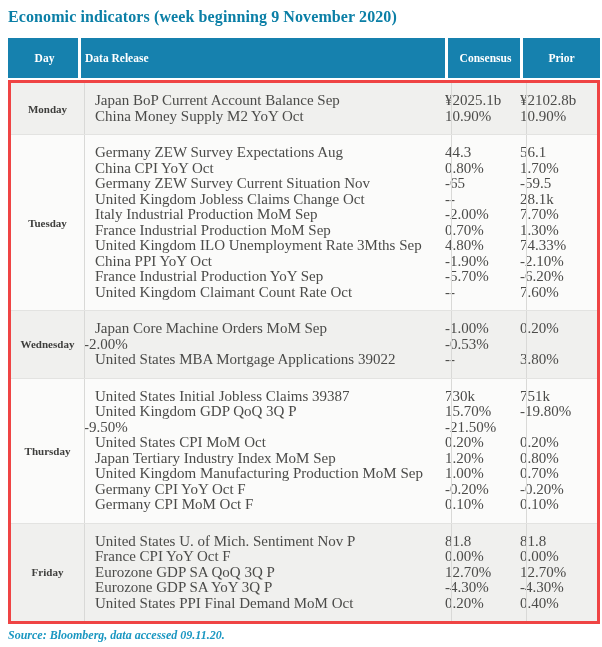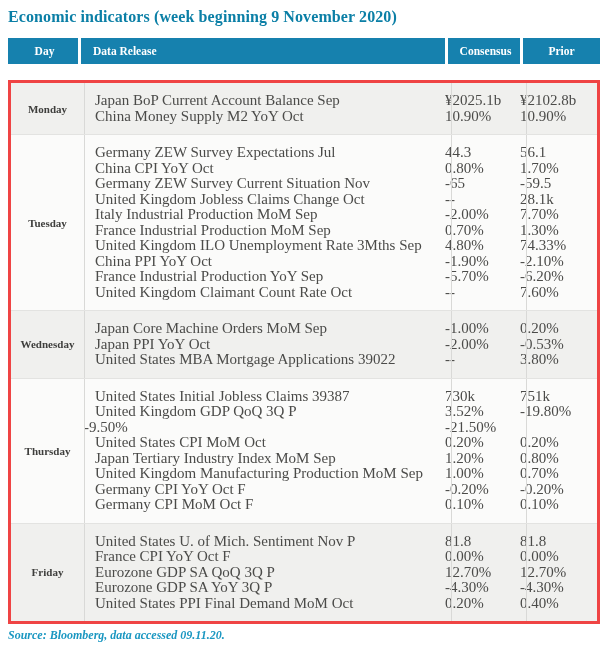--- a/index.html
+++ b/index.html
@@ -13,28 +13,28 @@
   .title {
     color:#0b7fa6; font-weight:bold; font-size:16px;
     margin:2px 0 12px 0; letter-spacing:0.1px;
   }
 
   .table { width:592px; }
 
   
   .thead {
     display:grid; grid-template-columns:73px 1fr 75px 77px;
-    background:#1681ae; height:26px; margin-bottom:16px;
+    background:#1681ae; height:40px; margin-bottom:2px;
   }
   .th {
     color:#ffffff; font-weight:bold; font-size:11.5px;
     display:flex; align-items:center; justify-content:center;
     box-shadow: inset -3px 0 0 #ffffff;
   }
-  .th.release { justify-content:flex-start; padding-left:12px; }
+  .th.release { justify-content:flex-start; padding-left:4px; }
   .th.last { box-shadow:none;text-align:center; }
 
   
   .tbody { border:3px solid #ef4444; }
   .group { display:flex; position:relative; padding:10px 0; }
   .group + .group { border-top:1px solid #e3e3e1; }
   .group.gray  { background:#f0f0ee; }
   .group.white { background:#fbfbfa; }
 
   .vline { position:absolute; top:0; bottom:0; width:1px; background:#d9d9d7; }
@@ -92,21 +92,21 @@
             </div>
           </div>
         </div>
         <div class="group white">
           <div class="vline" style="left: 73px;"></div>
           <div class="vline" style="left: 440px;"></div>
           <div class="vline" style="left: 515px;"></div>
           <div class="day">Tuesday</div>
           <div class="rows">
             <div class="row">
-              <div class="cell release">Germany ZEW Survey Expectations Jul</div>
+              <div class="cell release">Germany ZEW Survey Expectations Aug</div>
               <div class="cell num">44.3</div>
               <div class="cell num">56.1</div>
             </div>
             <div class="row">
               <div class="cell release">China CPI YoY Oct</div>
               <div class="cell num">0.80%</div>
               <div class="cell num">1.70%</div>
             </div>
             <div class="row">
               <div class="cell release">Germany ZEW Survey Current Situation Nov</div>
@@ -155,21 +155,20 @@
           <div class="vline" style="left: 440px;"></div>
           <div class="vline" style="left: 515px;"></div>
           <div class="day">Wednesday</div>
           <div class="rows">
             <div class="row">
               <div class="cell release">Japan Core Machine Orders MoM Sep</div>
               <div class="cell num">-1.00%</div>
               <div class="cell num">0.20%</div>
             </div>
             <div class="row">
-              <div class="cell release">Japan PPI YoY Oct</div>
               <div class="cell num">-2.00%</div>
               <div class="cell num">-0.53%</div>
             </div>
             <div class="row">
               <div class="cell release">United States MBA Mortgage Applications 39022</div>
               <div class="cell num">--</div>
               <div class="cell num">3.80%</div>
             </div>
           </div>
         </div>
@@ -179,21 +178,21 @@
           <div class="vline" style="left: 515px;"></div>
           <div class="day">Thursday</div>
           <div class="rows">
             <div class="row">
               <div class="cell release">United States Initial Jobless Claims 39387</div>
               <div class="cell num">730k</div>
               <div class="cell num">751k</div>
             </div>
             <div class="row">
               <div class="cell release">United Kingdom GDP QoQ 3Q P</div>
-              <div class="cell num">3.52%</div>
+              <div class="cell num">15.70%</div>
               <div class="cell num">-19.80%</div>
             </div>
             <div class="row">
               <div class="cell num">-9.50%</div>
               <div class="cell num">-21.50%</div>
             </div>
             <div class="row">
               <div class="cell release">United States CPI MoM Oct</div>
               <div class="cell num">0.20%</div>
               <div class="cell num">0.20%</div>

